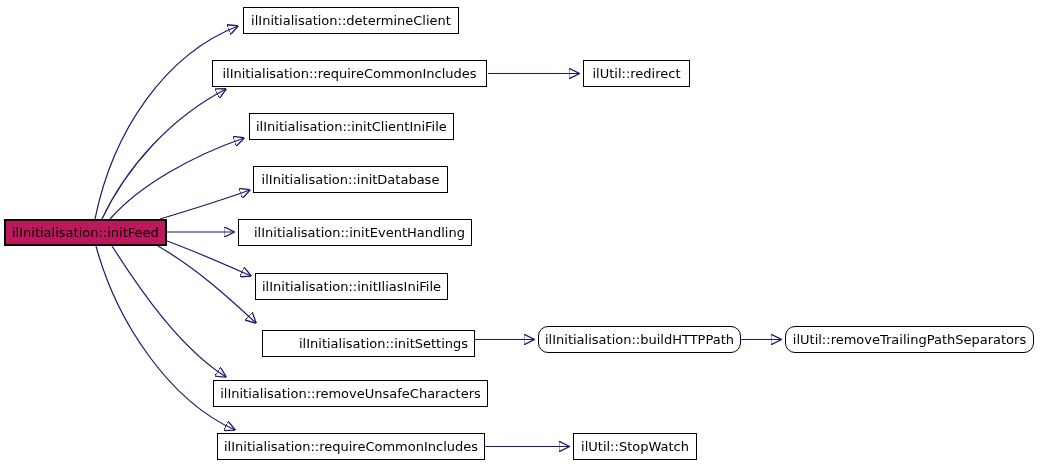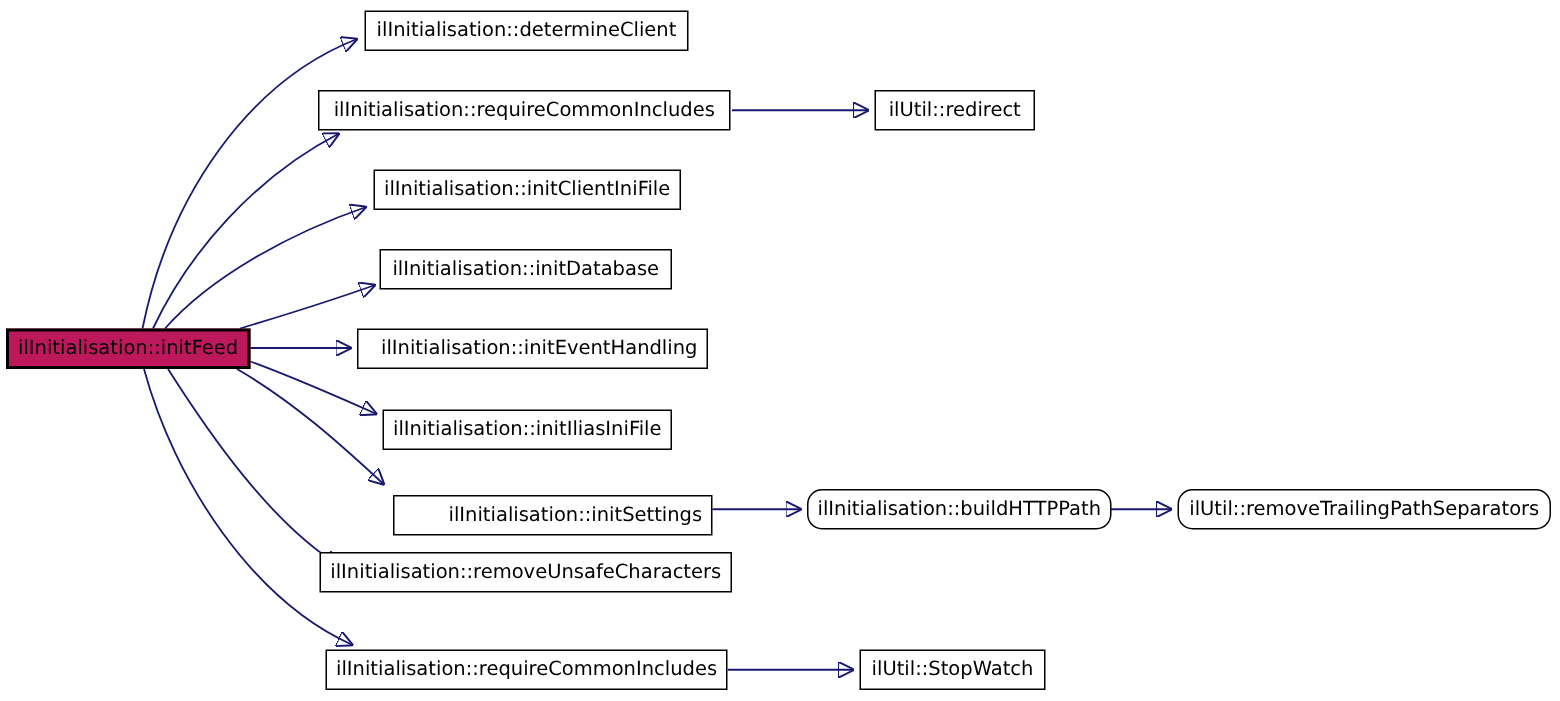--- a/index.html
+++ b/index.html
@@ -90,19 +90,19 @@
   <div class="node" style="left:238px; top:219px; min-width:226px;padding-left:15px;">ilInitialisation::initEventHandling</div>
 
   <div class="node" style="left:255px; top:273px; min-width:190px;">ilInitialisation::initIliasIniFile</div>
 
   <div class="node" style="left:262px; top:330px; min-width:181px;padding-left:36px;">ilInitialisation::initSettings</div>
 
   <div class="node" style="left:538px; top:326px; min-width:200px;border-radius:10px;">ilInitialisation::buildHTTPPath</div>
 
   <div class="node" style="left:785px; top:326px; min-width:249px;border-radius:10px;">ilUtil::removeTrailingPathSeparators</div>
 
-  <div class="node" style="left:213px; top:368px; min-width:275px;text-align:center;">ilInitialisation::removeUnsafeCharacters</div>
+  <div class="node" style="left:213px; top:380px; min-width:275px;text-align:center;">ilInitialisation::removeUnsafeCharacters</div>
 
   <div class="node" style="left:217px; top:433px; min-width:267px;">ilInitialisation::requireCommonIncludes</div>
 
   <div class="node" style="left:573px; top:433px; min-width:124px;">ilUtil::StopWatch</div>
 
 </div>
 
 </body></html>

